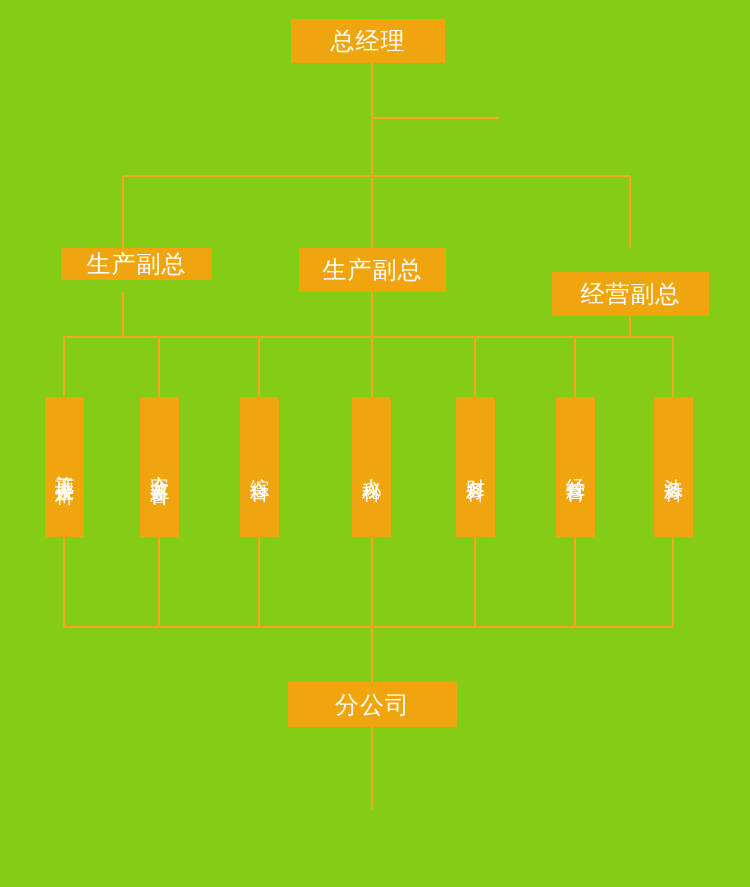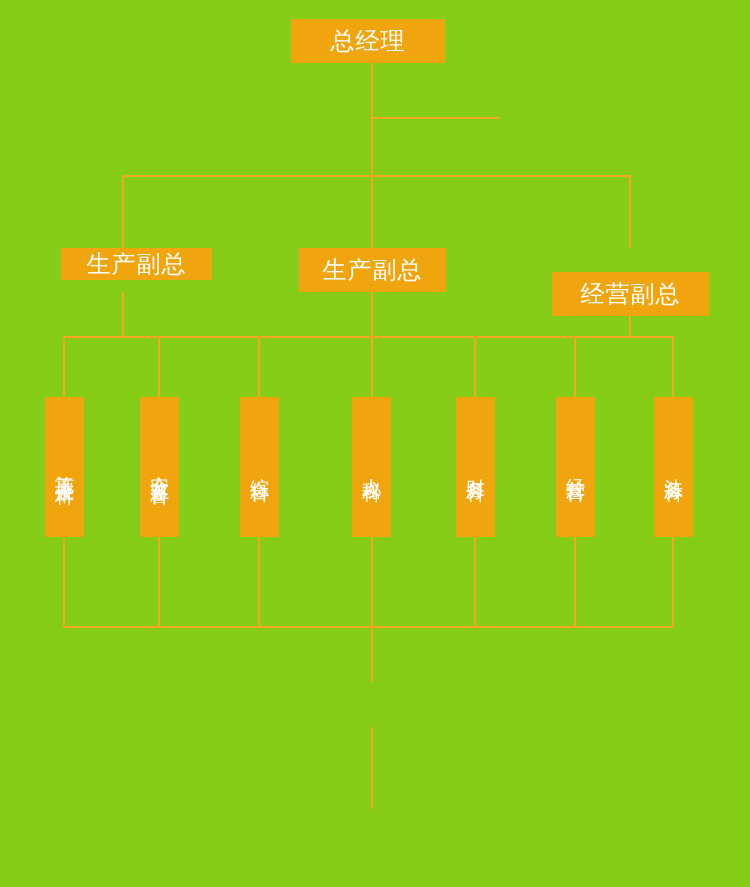--- a/index.html
+++ b/index.html
@@ -114,15 +114,16 @@
   <div class="node node-v" style="left:240px; top:397px; width:39px; height:140px;">综合科</div>
 
   <div class="node node-v" style="left:352px; top:397px; width:39px; height:140px;">人秘科</div>
 
   <div class="node node-v" style="left:456px; top:397px; width:39px; height:140px;">财务科</div>
 
   <div class="node node-v" style="left:556px; top:397px; width:39px; height:140px;">经营科</div>
 
   <div class="node node-v" style="left:654px; top:397px; width:39px; height:140px;">法务科</div>
 
+  <div class="node node-h" style="left:288px; top:682px; width:169px; height:45px;">分公司</div>
 
 
 </div>
 
 </body></html>

